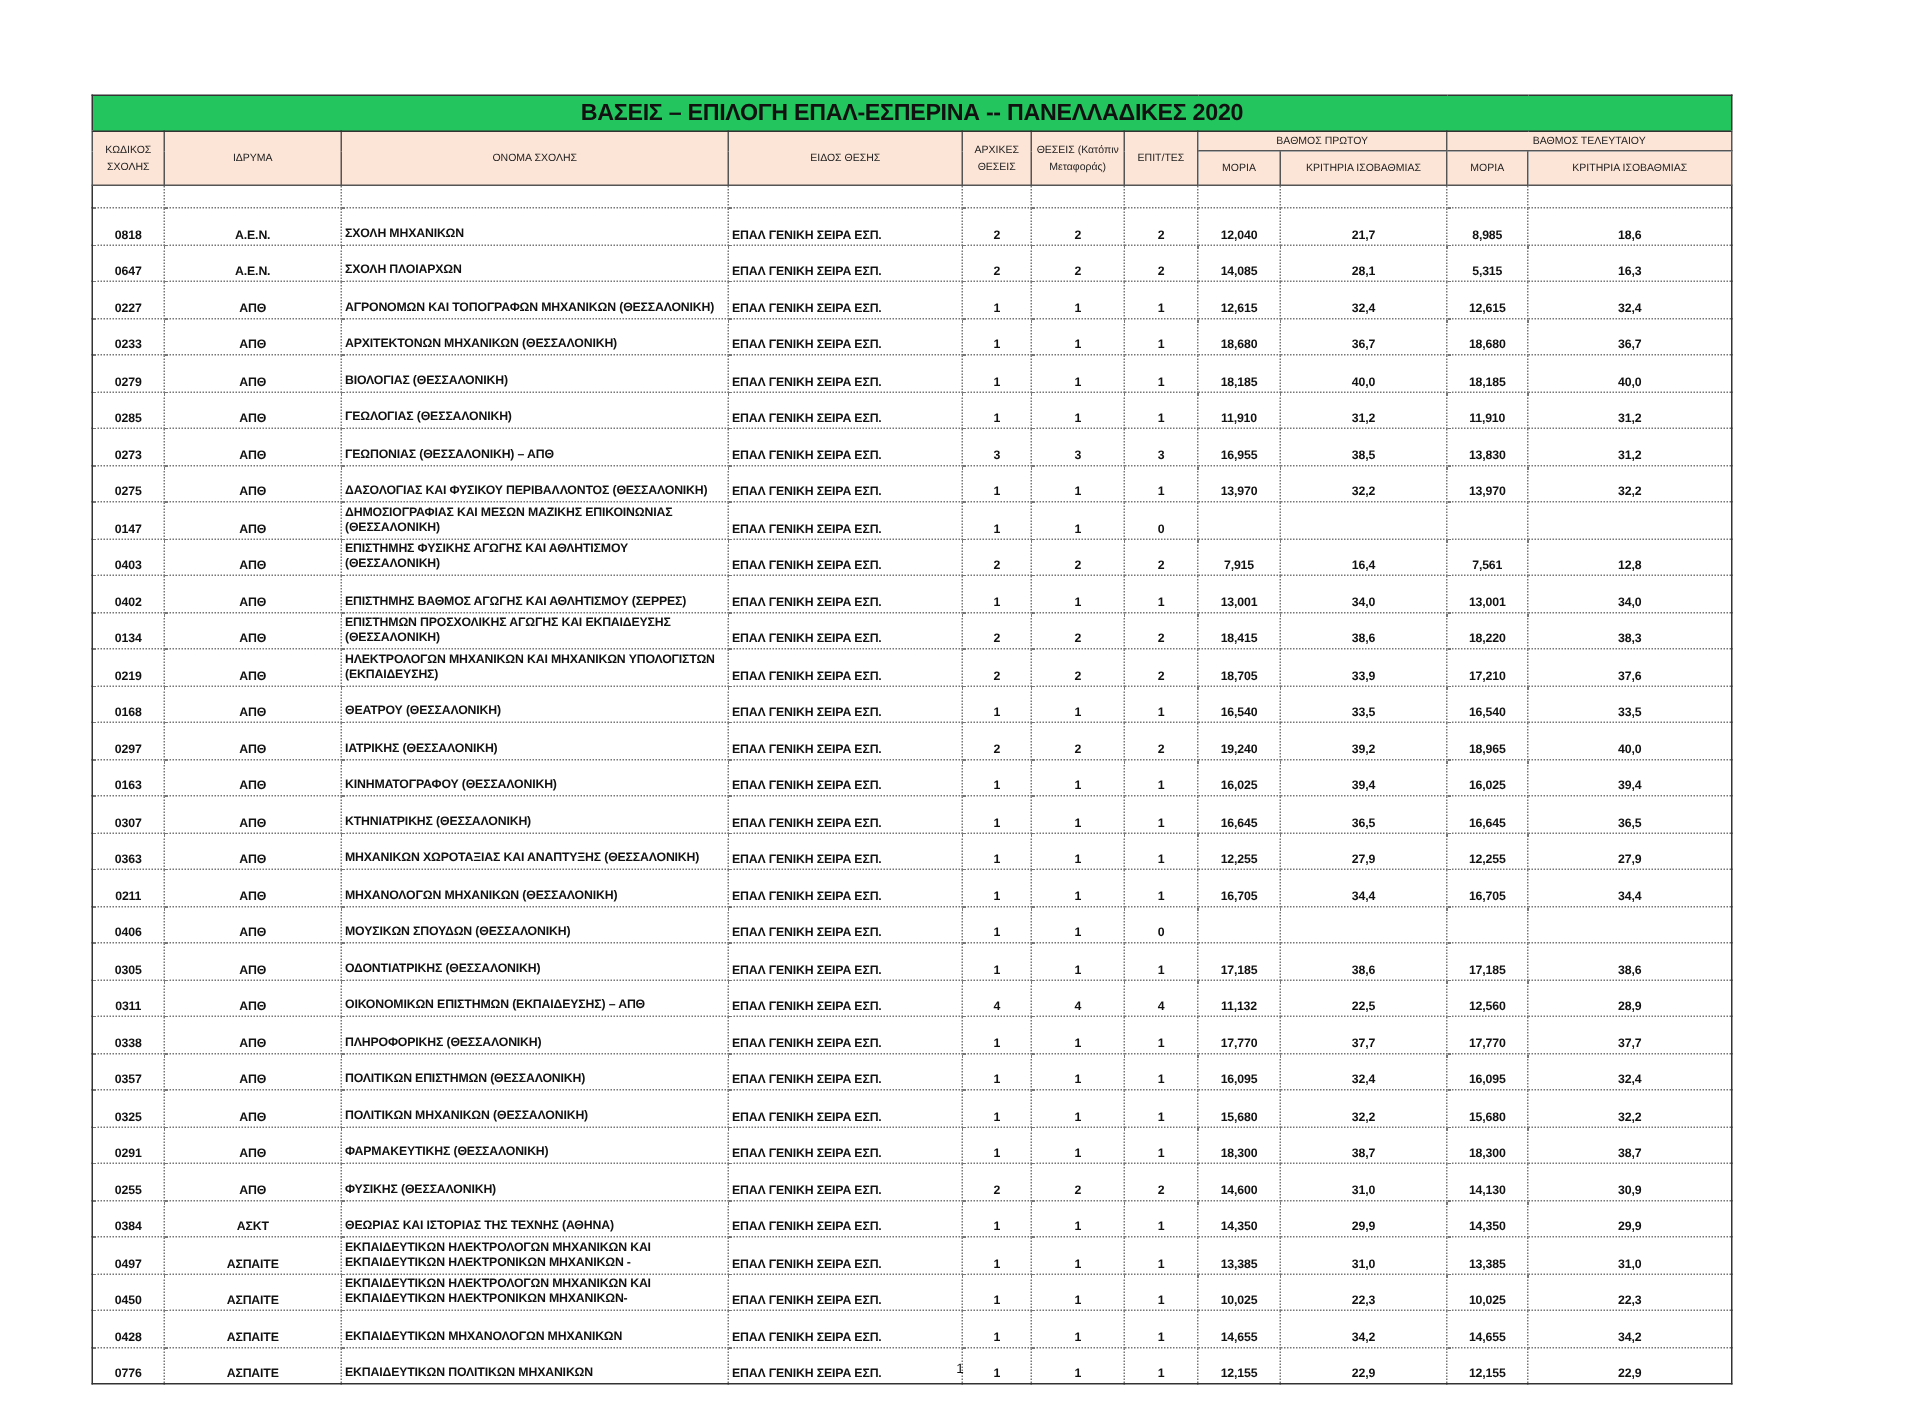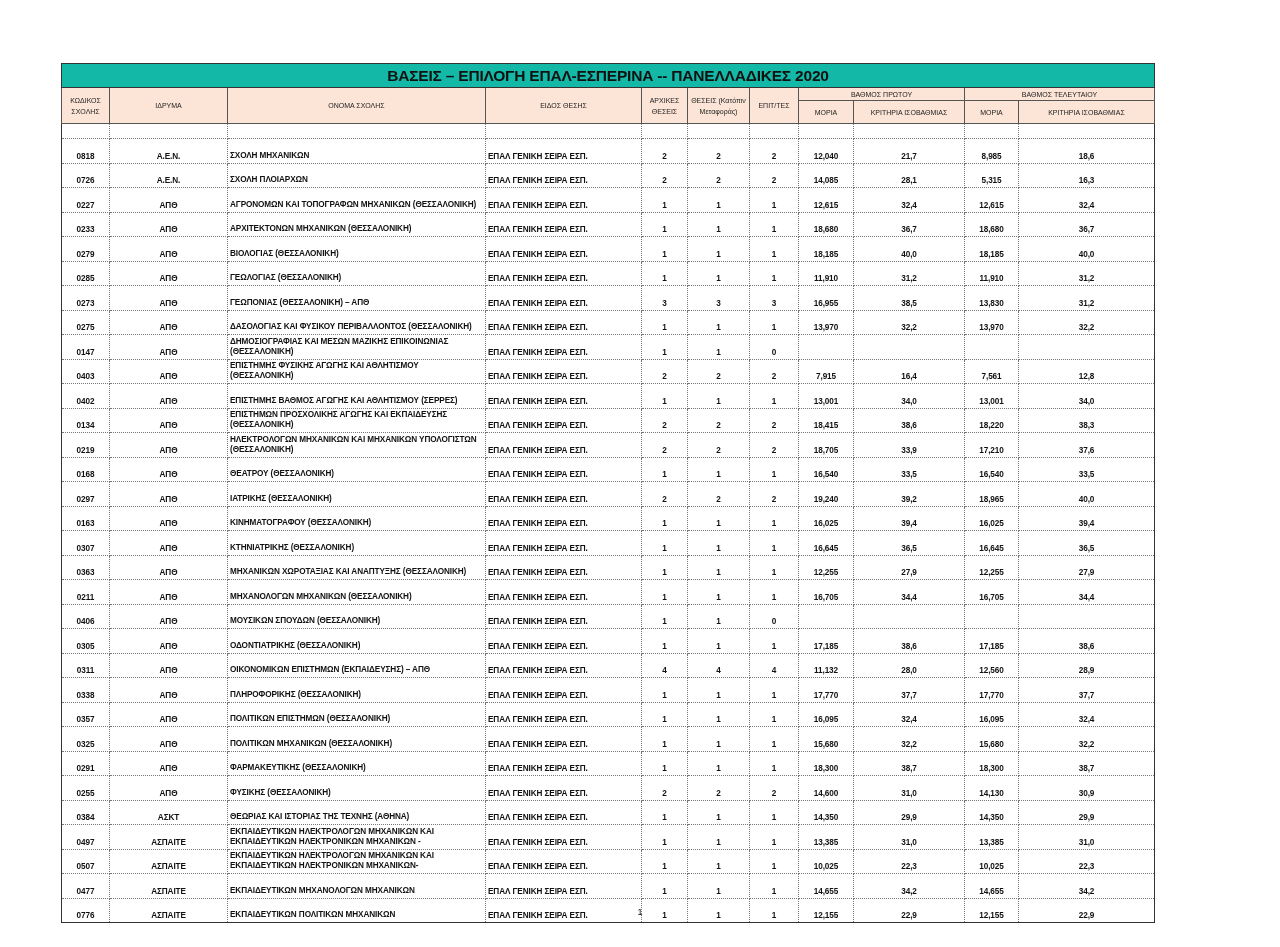--- a/index.html
+++ b/index.html
@@ -1,20 +1,20 @@
 <!DOCTYPE html>
 <html><head>
 <meta charset="utf-8">
 <style>
   html, body { margin: 0; padding: 0; background: #ffffff; }
   body { width: 1280px; height: 947px; position: relative; font-family: "Liberation Sans", sans-serif; color: #111; }
   .page { position: absolute; left: 61px; top: 63px; width: 1093px; }
   table { border-collapse: collapse; width: 1093px; table-layout: fixed; border: 1.5px solid #333; }
   td, th { border: 1px dotted #777; padding: 0 2px; overflow: hidden; white-space: nowrap; }
-  .title-row th { height: 23px; background: #14b8a6; font-size: 15.5px; font-weight: bold; text-align: center; border-bottom: 1.5px solid #333; letter-spacing: -0.2px; }
+  .title-row th { height: 23px; background: #22c55e; font-size: 15.5px; font-weight: bold; text-align: center; border-bottom: 1.5px solid #333; letter-spacing: -0.2px; }
   .hdr th { background: #fce4d6; font-size: 7px; font-weight: normal; color: #222; text-align: center; line-height: 11px; border: 1px solid #555; white-space: normal; }
   .hdr1 th { height: 12px; }
   .hdr2 th { height: 22px; }
   tbody td { font-size: 8.2px; height: 21.5px; vertical-align: bottom; padding-bottom: 2px; font-weight: bold; letter-spacing: -0.1px; }
   tbody tr.spacer td { height: 12px; }
   .c { text-align: center; }
   .l { text-align: left; }
   td.name { white-space: normal; line-height: 10px; }
   .pagenum { position: absolute; top: 907px; left: 0; width: 1280px; text-align: center; font-size: 9px; }
 </style>
@@ -79,21 +79,21 @@
           <td class="l">ΕΠΑΛ ΓΕΝΙΚΗ ΣΕΙΡΑ ΕΣΠ.</td>
           <td class="c">2</td>
           <td class="c">2</td>
           <td class="c">2</td>
           <td class="c">12,040</td>
           <td class="c">21,7</td>
           <td class="c">8,985</td>
           <td class="c">18,6</td>
         </tr>
         <tr>
-          <td class="c">0726</td>
+          <td class="c">0647</td>
           <td class="c">Α.Ε.Ν.</td>
           <td class="l name">ΣΧΟΛΗ ΠΛΟΙΑΡΧΩΝ</td>
           <td class="l">ΕΠΑΛ ΓΕΝΙΚΗ ΣΕΙΡΑ ΕΣΠ.</td>
           <td class="c">2</td>
           <td class="c">2</td>
           <td class="c">2</td>
           <td class="c">14,085</td>
           <td class="c">28,1</td>
           <td class="c">5,315</td>
           <td class="c">16,3</td>
@@ -224,21 +224,21 @@
           <td class="c">2</td>
           <td class="c">2</td>
           <td class="c">18,415</td>
           <td class="c">38,6</td>
           <td class="c">18,220</td>
           <td class="c">38,3</td>
         </tr>
         <tr>
           <td class="c">0219</td>
           <td class="c">ΑΠΘ</td>
-          <td class="l name">ΗΛΕΚΤΡΟΛΟΓΩΝ ΜΗΧΑΝΙΚΩΝ ΚΑΙ ΜΗΧΑΝΙΚΩΝ ΥΠΟΛΟΓΙΣΤΩΝ (ΘΕΣΣΑΛΟΝΙΚΗ)</td>
+          <td class="l name">ΗΛΕΚΤΡΟΛΟΓΩΝ ΜΗΧΑΝΙΚΩΝ ΚΑΙ ΜΗΧΑΝΙΚΩΝ ΥΠΟΛΟΓΙΣΤΩΝ (ΕΚΠΑΙΔΕΥΣΗΣ)</td>
           <td class="l">ΕΠΑΛ ΓΕΝΙΚΗ ΣΕΙΡΑ ΕΣΠ.</td>
           <td class="c">2</td>
           <td class="c">2</td>
           <td class="c">2</td>
           <td class="c">18,705</td>
           <td class="c">33,9</td>
           <td class="c">17,210</td>
           <td class="c">37,6</td>
         </tr>
         <tr>
@@ -347,21 +347,21 @@
         </tr>
         <tr>
           <td class="c">0311</td>
           <td class="c">ΑΠΘ</td>
           <td class="l name">ΟΙΚΟΝΟΜΙΚΩΝ ΕΠΙΣΤΗΜΩΝ (ΕΚΠΑΙΔΕΥΣΗΣ) – ΑΠΘ</td>
           <td class="l">ΕΠΑΛ ΓΕΝΙΚΗ ΣΕΙΡΑ ΕΣΠ.</td>
           <td class="c">4</td>
           <td class="c">4</td>
           <td class="c">4</td>
           <td class="c">11,132</td>
-          <td class="c">28,0</td>
+          <td class="c">22,5</td>
           <td class="c">12,560</td>
           <td class="c">28,9</td>
         </tr>
         <tr>
           <td class="c">0338</td>
           <td class="c">ΑΠΘ</td>
           <td class="l name">ΠΛΗΡΟΦΟΡΙΚΗΣ (ΘΕΣΣΑΛΟΝΙΚΗ)</td>
           <td class="l">ΕΠΑΛ ΓΕΝΙΚΗ ΣΕΙΡΑ ΕΣΠ.</td>
           <td class="c">1</td>
           <td class="c">1</td>
@@ -443,34 +443,34 @@
           <td class="l">ΕΠΑΛ ΓΕΝΙΚΗ ΣΕΙΡΑ ΕΣΠ.</td>
           <td class="c">1</td>
           <td class="c">1</td>
           <td class="c">1</td>
           <td class="c">13,385</td>
           <td class="c">31,0</td>
           <td class="c">13,385</td>
           <td class="c">31,0</td>
         </tr>
         <tr>
-          <td class="c">0507</td>
+          <td class="c">0450</td>
           <td class="c">ΑΣΠΑΙΤΕ</td>
           <td class="l name">ΕΚΠΑΙΔΕΥΤΙΚΩΝ ΗΛΕΚΤΡΟΛΟΓΩΝ ΜΗΧΑΝΙΚΩΝ ΚΑΙ ΕΚΠΑΙΔΕΥΤΙΚΩΝ ΗΛΕΚΤΡΟΝΙΚΩΝ ΜΗΧΑΝΙΚΩΝ-</td>
           <td class="l">ΕΠΑΛ ΓΕΝΙΚΗ ΣΕΙΡΑ ΕΣΠ.</td>
           <td class="c">1</td>
           <td class="c">1</td>
           <td class="c">1</td>
           <td class="c">10,025</td>
           <td class="c">22,3</td>
           <td class="c">10,025</td>
           <td class="c">22,3</td>
         </tr>
         <tr>
-          <td class="c">0477</td>
+          <td class="c">0428</td>
           <td class="c">ΑΣΠΑΙΤΕ</td>
           <td class="l name">ΕΚΠΑΙΔΕΥΤΙΚΩΝ ΜΗΧΑΝΟΛΟΓΩΝ ΜΗΧΑΝΙΚΩΝ</td>
           <td class="l">ΕΠΑΛ ΓΕΝΙΚΗ ΣΕΙΡΑ ΕΣΠ.</td>
           <td class="c">1</td>
           <td class="c">1</td>
           <td class="c">1</td>
           <td class="c">14,655</td>
           <td class="c">34,2</td>
           <td class="c">14,655</td>
           <td class="c">34,2</td>

